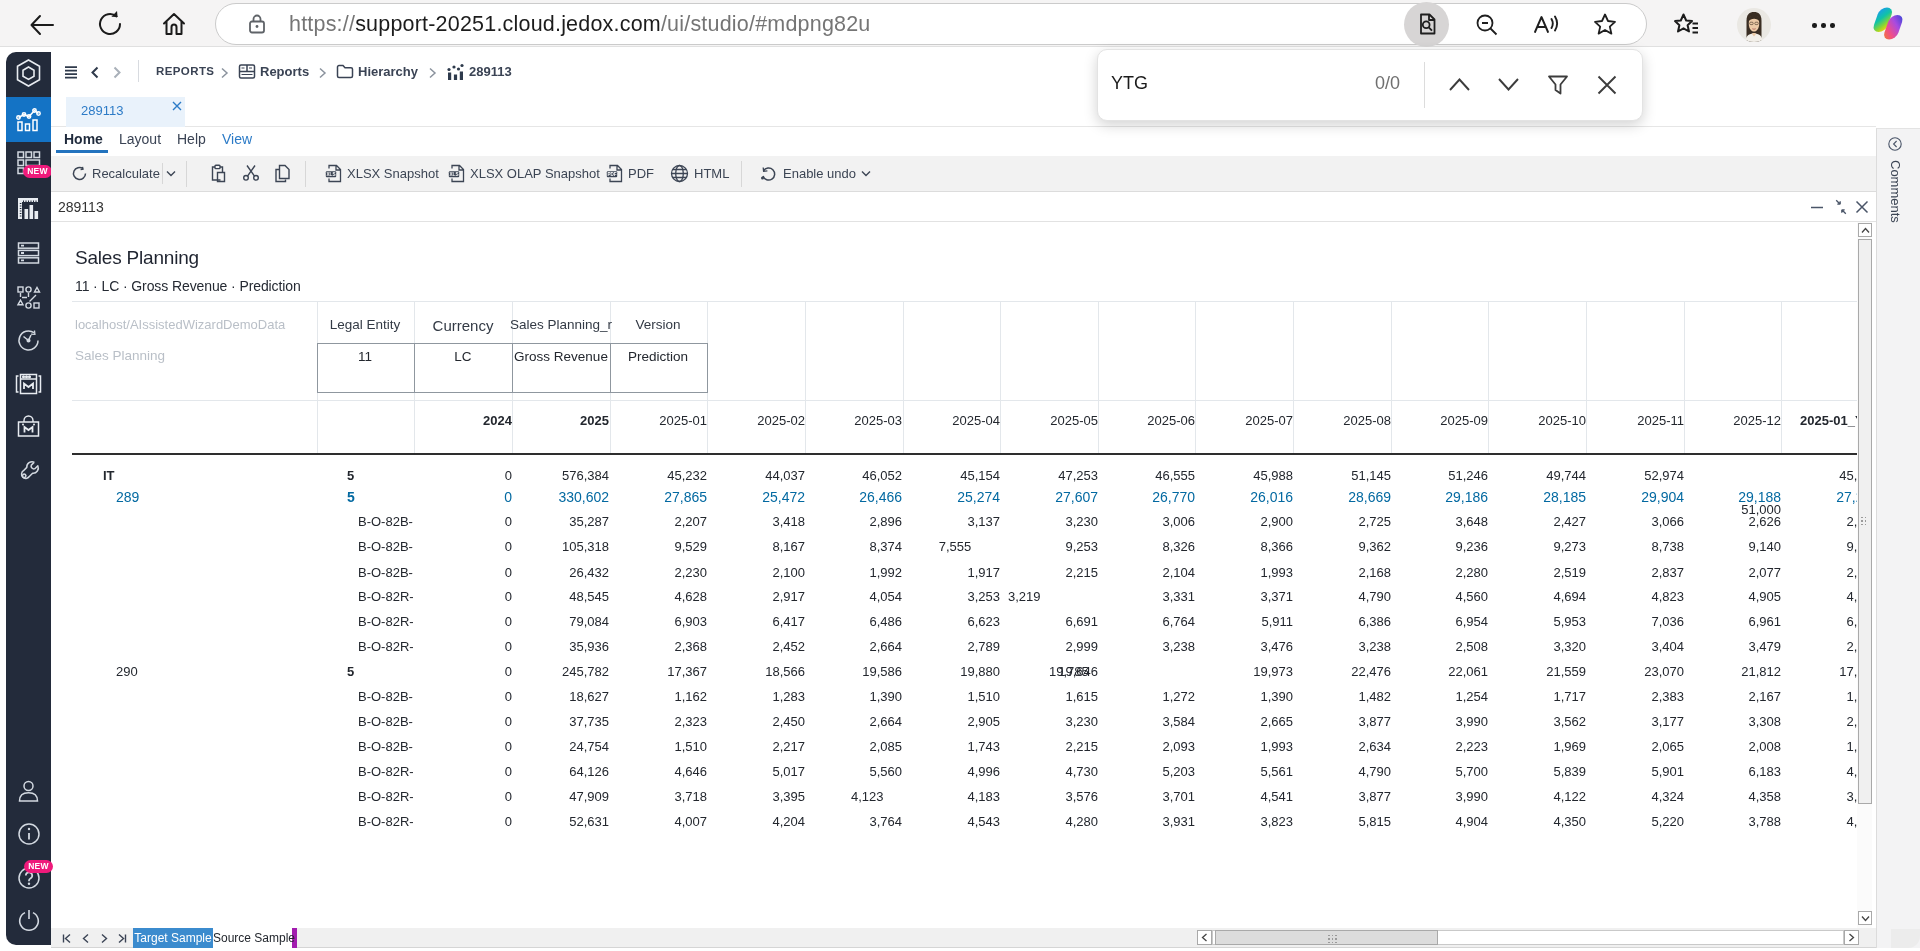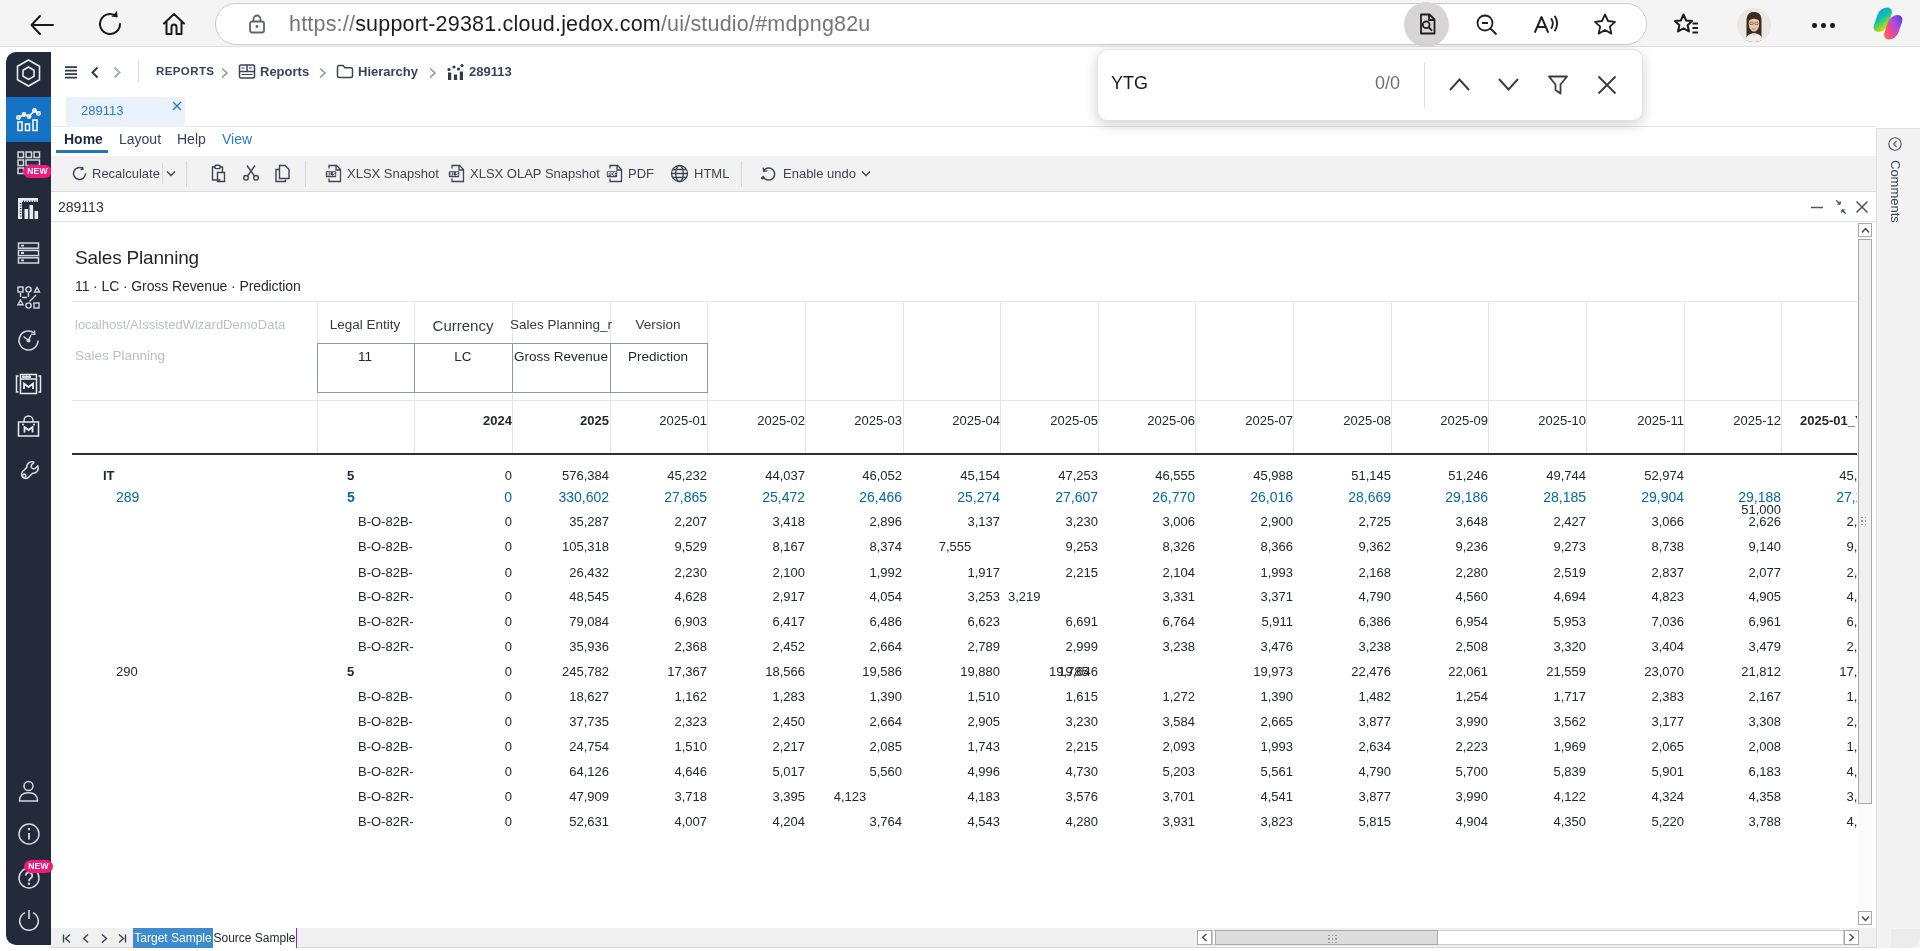--- a/index.html
+++ b/index.html
@@ -21,21 +21,21 @@
 <svg class="abs" style="left:160px;top:10px" width="28" height="28" viewBox="0 0 28 28" fill="none" stroke="#1b1b1b" stroke-width="2">
  <path d="M4 13.5 L14 4 L24 13.5 M6.5 11.5 V24 H11.5 V17 a2.5 2.5 0 0 1 5 0 V24 H21.5 V11.5" stroke-linecap="round" stroke-linejoin="round"></path>
 </svg>
 
 <div class="abs" style="left:215px;top:3px;width:1432px;height:42px;background:#fff;border:1px solid #cbcbcb;border-radius:21px;"></div>
 <svg class="abs" style="left:247px;top:13px" width="20" height="22" viewBox="0 0 20 22" fill="none" stroke="#5f6368" stroke-width="1.8">
  <rect x="3" y="8.5" width="14" height="11" rx="2"></rect>
  <path d="M6.5 8.5 V6 a3.5 3.5 0 0 1 7 0 V8.5"></path>
  <circle cx="10" cy="13.5" r="1.4" fill="#5f6368" stroke="none"></circle>
 </svg>
-<div class="abs" style="left:289px;top:12px;font-size:21.5px;letter-spacing:0.2px;color:#757575;white-space:nowrap;">https://<span style="color:#1c1c1c;">support-29381.cloud.jedox.com</span>/ui/studio/#mdpng82u</div>
+<div class="abs" style="left:289px;top:12px;font-size:21.5px;letter-spacing:0.2px;color:#757575;white-space:nowrap;">https://<span style="color:#1c1c1c;">support-20251.cloud.jedox.com</span>/ui/studio/#mdpng82u</div>
 
 <div class="abs" style="left:1404px;top:2px;width:45px;height:45px;border-radius:50%;background:#d7d5d5;"></div>
 <svg class="abs" style="left:1414px;top:11px" width="26" height="26" viewBox="0 0 26 26" fill="none" stroke="#1f1f1f" stroke-width="1.8">
  <path d="M7 3.5 H15.5 L20.5 8.5 V22.5 H7 Z M15 4 V9 H20" stroke-linejoin="round"></path>
  <circle cx="12.2" cy="13.8" r="3.4"></circle>
  <path d="M14.7 16.3 L18 19.6"></path>
 </svg>
 <svg class="abs" style="left:1474px;top:12px" width="26" height="26" viewBox="0 0 26 26" fill="none" stroke="#1f1f1f" stroke-width="1.8">
  <circle cx="11" cy="11" r="7.5"></circle>
  <path d="M16.5 16.5 L22.5 22.5 M8 11 H14"></path>
@@ -631,21 +631,21 @@
         <span class="abs" style="left:1543px;width:90px;text-align:right;">5,901</span>
         <span class="abs" style="left:1640px;width:90px;text-align:right;">6,183</span>
         <span class="abs" style="left:1738px;width:90px;text-align:right;">4,996</span>
       </div>
       <div class="abs" style="left:0;top:567px;width:1806px;height:16px;font-size:13px;color:#23272e;">
         <span class="abs" style="left:307px;">B-O-82R-</span>
         <span class="abs" style="left:371px;width:90px;text-align:right;">0</span>
         <span class="abs" style="left:468px;width:90px;text-align:right;">47,909</span>
         <span class="abs" style="left:566px;width:90px;text-align:right;">3,718</span>
         <span class="abs" style="left:664px;width:90px;text-align:right;">3,395</span>
-        <span class="abs" style="left:754px;width:90px;text-align:center;">4,123</span>
+        <span class="abs" style="left:800px;width:90px;text-align:left;">4,123</span>
         <span class="abs" style="left:859px;width:90px;text-align:right;">4,183</span>
         <span class="abs" style="left:957px;width:90px;text-align:right;">3,576</span>
         <span class="abs" style="left:1054px;width:90px;text-align:right;">3,701</span>
         <span class="abs" style="left:1152px;width:90px;text-align:right;">4,541</span>
         <span class="abs" style="left:1250px;width:90px;text-align:right;">3,877</span>
         <span class="abs" style="left:1347px;width:90px;text-align:right;">3,990</span>
         <span class="abs" style="left:1445px;width:90px;text-align:right;">4,122</span>
         <span class="abs" style="left:1543px;width:90px;text-align:right;">4,324</span>
         <span class="abs" style="left:1640px;width:90px;text-align:right;">4,358</span>
         <span class="abs" style="left:1738px;width:90px;text-align:right;">3,183</span>
@@ -701,21 +701,21 @@
 <svg class="abs" style="left:81px;top:933px" width="9" height="11" viewBox="0 0 9 11" fill="none" stroke="#3a4354" stroke-width="1.4">
       <path d="M7 1.5 L2.5 5.5 L7 9.5"></path>
     </svg>
 <svg class="abs" style="left:100px;top:933px" width="9" height="11" viewBox="0 0 9 11" fill="none" stroke="#3a4354" stroke-width="1.4">
       <path d="M2 1.5 L6.5 5.5 L2 9.5"></path>
     </svg>
 <svg class="abs" style="left:117px;top:933px" width="11" height="11" viewBox="0 0 11 11" fill="none" stroke="#3a4354" stroke-width="1.4">
       <path d="M8.5 1.5 V9.5 M2 1.5 L6.5 5.5 L2 9.5"></path>
     </svg>
 <div class="abs" style="left:133px;top:928px;width:80px;height:20px;background:#3b8bce;color:#fff;font-size:12px;white-space:nowrap;text-align:center;line-height:20px;">Target Sample</div>
-<div class="abs" style="left:213px;top:928px;width:84px;height:20px;background:#fff;border-right:1px solid #a21caf;color:#23272e;font-size:12px;white-space:nowrap;text-align:center;line-height:20px;">Source Sample</div>
+<div class="abs" style="left:213px;top:928px;width:84px;height:20px;background:#fff;border-right:5px solid #a21caf;color:#23272e;font-size:12px;white-space:nowrap;text-align:center;line-height:20px;">Source Sample</div>
 
 <div class="abs" style="left:1197px;top:930px;width:15px;height:15px;background:#fff;border:1px solid #a9a9a9;"></div>
 <svg class="abs" style="left:1201px;top:933px" width="7" height="9" viewBox="0 0 7 9" fill="none" stroke="#444" stroke-width="1.3">
       <path d="M5.5 1 L1.5 4.5 L5.5 8"></path>
     </svg>
 <div class="abs" style="left:1212px;top:930px;width:632px;height:15px;background:#fff;border:1px solid #c9c9c9;"></div>
 <div class="abs" style="left:1215px;top:930px;width:223px;height:15px;background:#dcdcdc;border:1px solid #a9a9a9;"></div>
 <div class="abs" style="left:1328px;top:934.5px;width:1.6px;height:1.6px;background:#9a9a9a;"></div>
     <div class="abs" style="left:1328px;top:938px;width:1.6px;height:1.6px;background:#9a9a9a;"></div>
     <div class="abs" style="left:1328px;top:941.5px;width:1.6px;height:1.6px;background:#9a9a9a;"></div>

